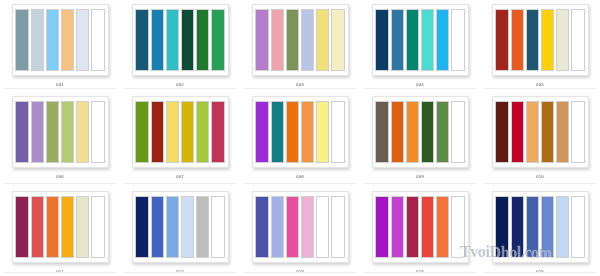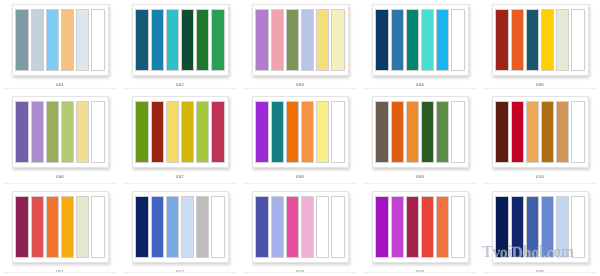--- a/index.html
+++ b/index.html
@@ -61,21 +61,21 @@
   .divider {
     position: absolute;
     left: 4px;
     right: 4px;
     bottom: 3px;
     height: 1px;
     background: #efefef;
   }
   #watermark {
     position: absolute;
-    left: 482px;
+    left: 460px;
     top: 243px;
     width: 116px;
     height: 20px;
     font-family: "Liberation Serif", serif;
     font-size: 16px;
     font-weight: bold;
     letter-spacing: -0.4px;
     color: rgba(110,125,150,0.42);
     text-shadow: 0 1px 0 rgba(255,255,255,0.6);
     pointer-events: none;

